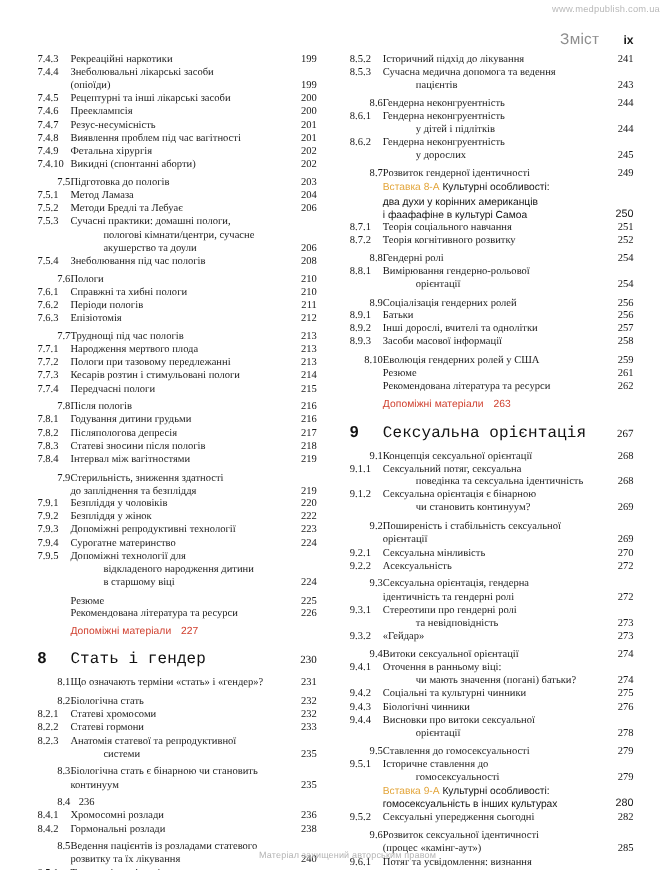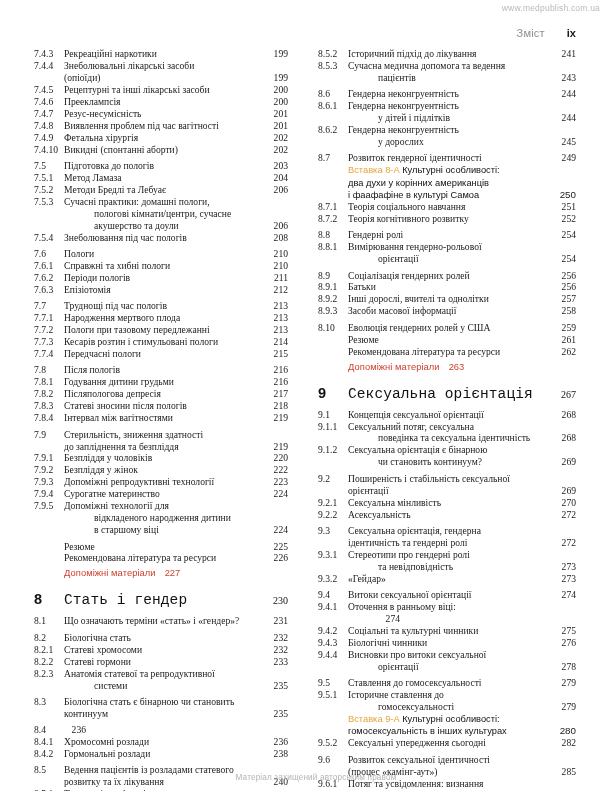--- a/index.html
+++ b/index.html
@@ -42,21 +42,21 @@
   
   .running-head {
     position: absolute;
     top: 27px;
     right: 24px;
     display: flex;
     align-items: baseline;
     gap: 22px;
     font-family: "Liberation Sans", sans-serif;
   }
-  .rh-label { font-size: 11px; color: #8e8e8e; letter-spacing: .2px; }
+  .rh-label { font-size: 14px; color: #8e8e8e; letter-spacing: .2px; }
   .rh-folio { font-size: 11px; color: #1a1a1a; font-weight: bold; }
 
   
   .columns {
     position: absolute;
     top: 48px;
     left: 0;
     width: 600px;
     display: flex;
   }
@@ -79,21 +79,21 @@
   .title {
     flex: 1 1 auto;
     padding-right: 4px;
   }
   .page {
     flex: 0 0 22px;
     text-align: right;
   }
 
   
-  .lvl2 > .num { width: 30px; }
+  .lvl2 > .num { width: 30px; text-align: right; }
   .lvl2 > .title { margin-left: 0; }
   
   .lvl3 > .num { width: 30px; }
   
   .cont > .num { width: 30px; }
   .cont.ind3 > .num { width: 60px; }
   .cont.ind-none > .num { width: 30px; }
 
   
   .spacer-2 { height: 4.4px; }
@@ -682,20 +682,21 @@
           <span class="title">Витоки сексуальної орієнтації</span>
           <span class="page">274</span>
         </div>
         <div class="row lvl3">
           <span class="num">9.4.1</span>
           <span class="title">Оточення в ранньому віці:</span>
           <span class="page"></span>
         </div>
         <div class="row cont ind3">
           <span class="num"></span>
+          <span class="title">чи мають значення (погані) батьки?</span>
           <span class="page">274</span>
         </div>
         <div class="row lvl3">
           <span class="num">9.4.2</span>
           <span class="title">Соціальні та культурні чинники</span>
           <span class="page">275</span>
         </div>
         <div class="row lvl3">
           <span class="num">9.4.3</span>
           <span class="title">Біологічні чинники</span>

